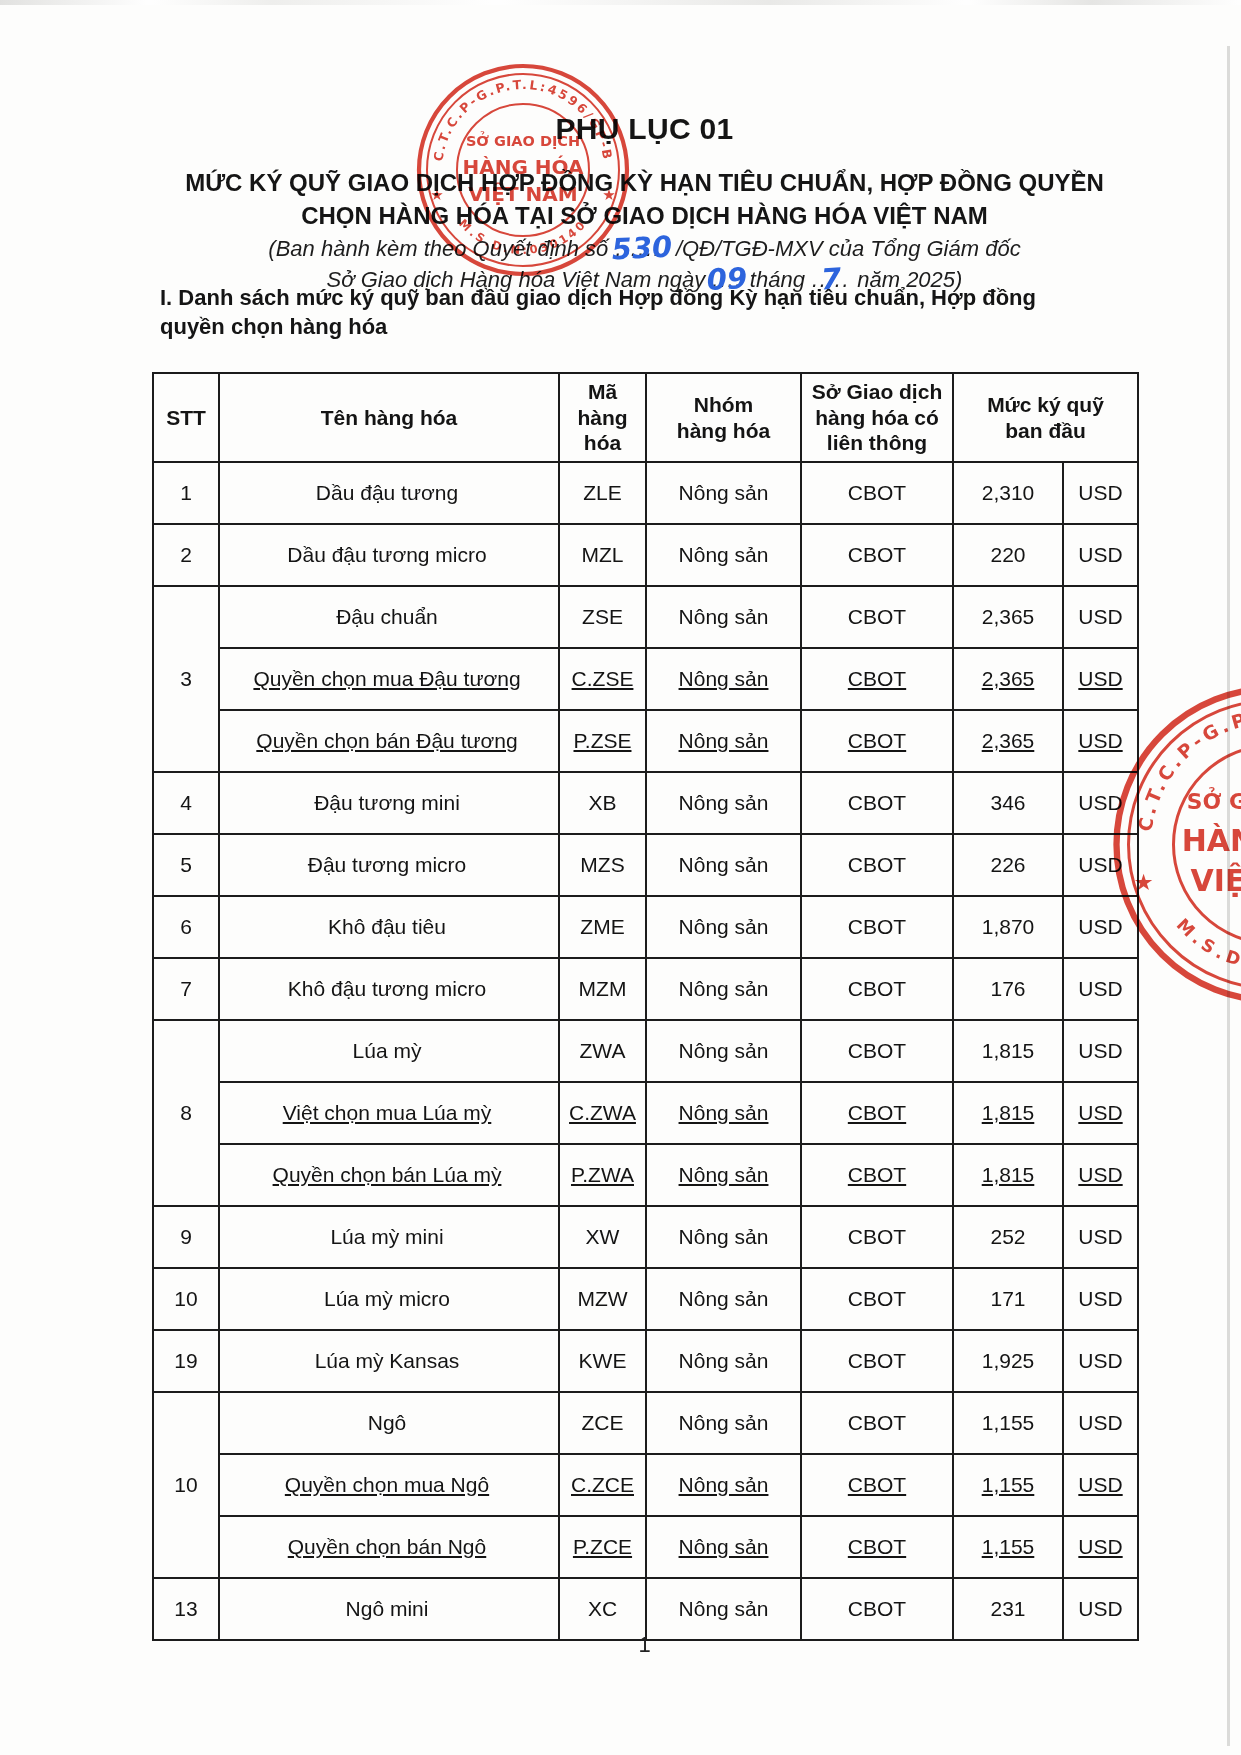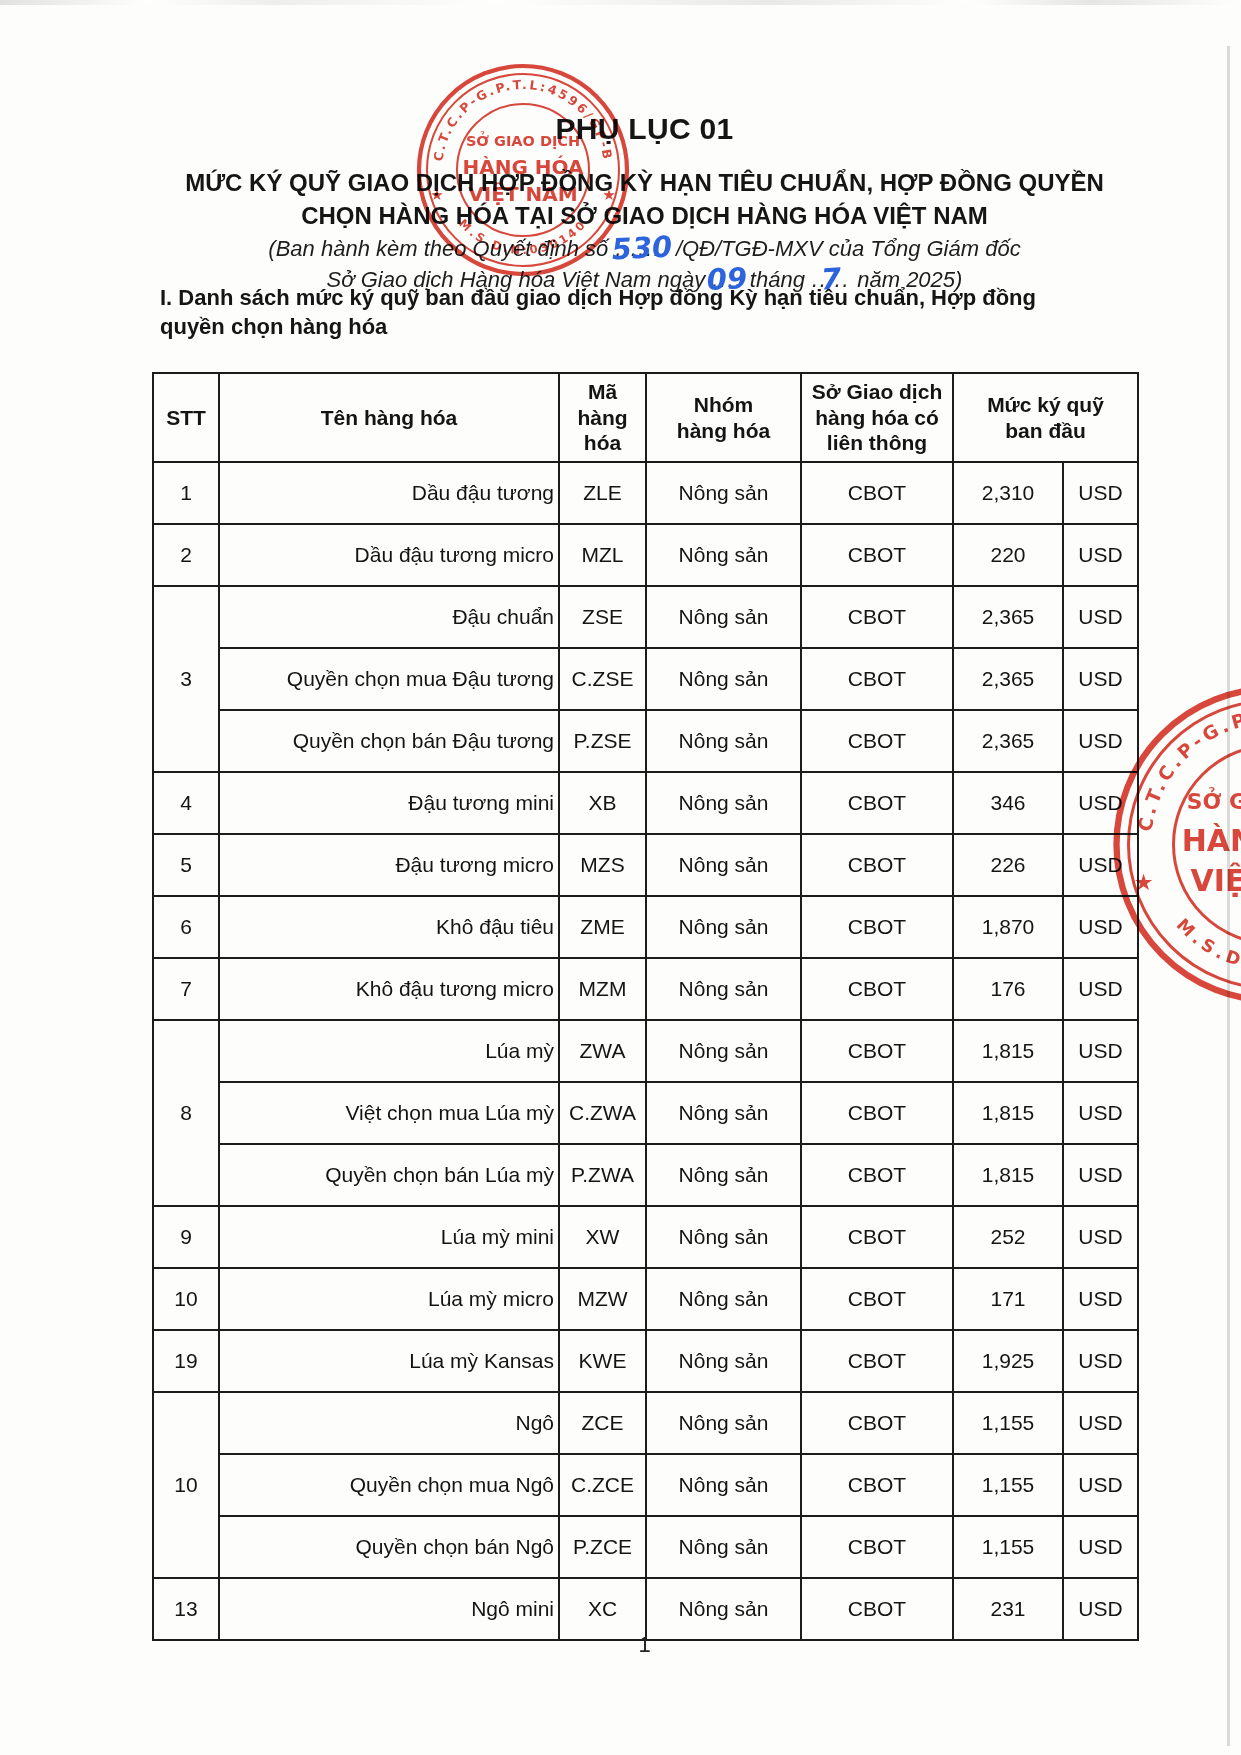--- a/index.html
+++ b/index.html
@@ -36,23 +36,23 @@
   table{border-collapse:collapse;width:985px;table-layout:fixed;
     font-size:21px;color:#141414;}
   col.c1{width:66px;}col.c2{width:340px;}col.c3{width:87px;}col.c4{width:155px;}
   col.c5{width:152px;}col.c6{width:110px;}col.c7{width:75px;}
   th,td{border:2px solid #1c1c1c;padding:0 4px;background:transparent;}
   thead th{
     height:87px;font-size:21px;font-weight:bold;text-align:center;vertical-align:middle;
     white-space:pre-line;line-height:1.22;border-bottom:2.4px solid #1b1b1b;border-top:2.6px solid #1b1b1b;
   }
   tbody td{height:60px;vertical-align:middle;text-align:center;}
-  tbody td.c-name{text-align:right;padding-left:0;}
+  tbody td.c-name{text-align:center;padding-left:0;}
   tr.group-start td{border-top:2.4px solid #1b1b1b;}
-  tr.sub-row td{border-top:1.6px solid #2e2e2e;}
+  tr.sub-row td{border-top:1.6px solid #2e2e2e;text-decoration:underline;}
 
   .page-number{position:absolute;left:152px;top:1632px;width:985px;text-align:center;
     font-size:22px;color:#222;}
 
   
   .stamp{position:absolute;mix-blend-mode:multiply;opacity:.93;z-index:6;pointer-events:none;}
   .stamp-main{left:408px;top:55px;width:230px;height:230px;}
   .stamp-partial{left:1100px;top:672px;width:345px;height:345px;}
   .stamp text{fill:#d6392c;font-family:"DejaVu Sans",sans-serif;}
 </style>

